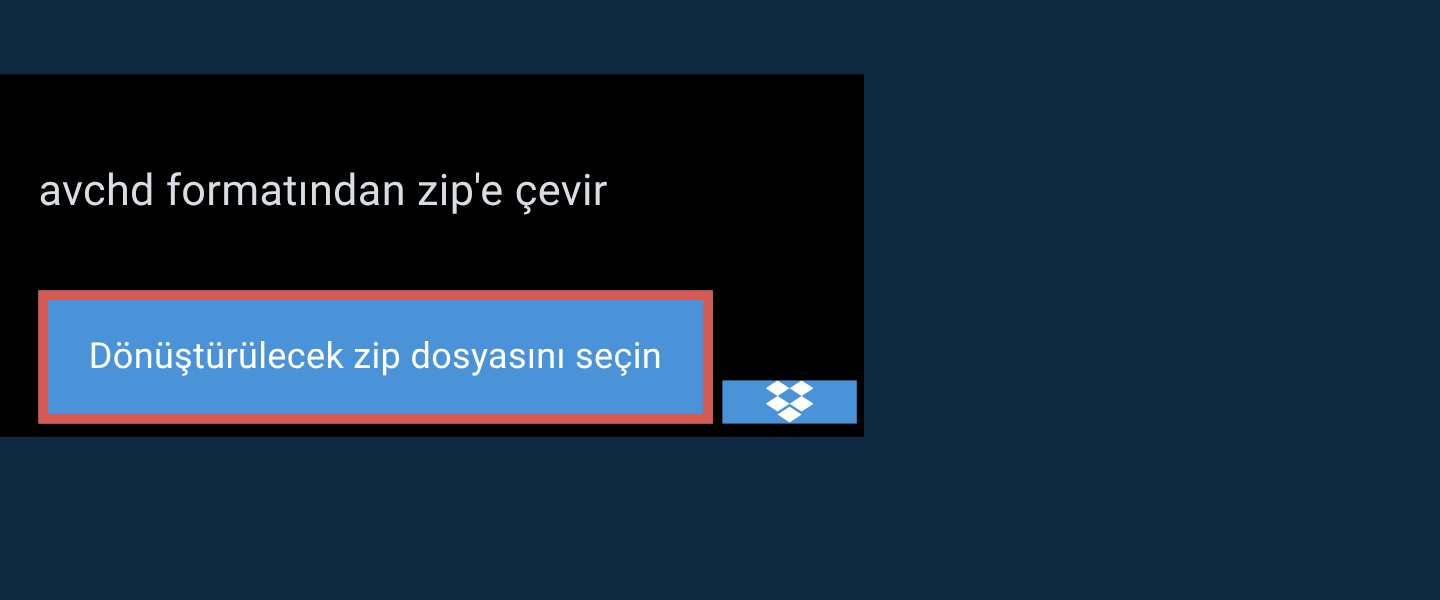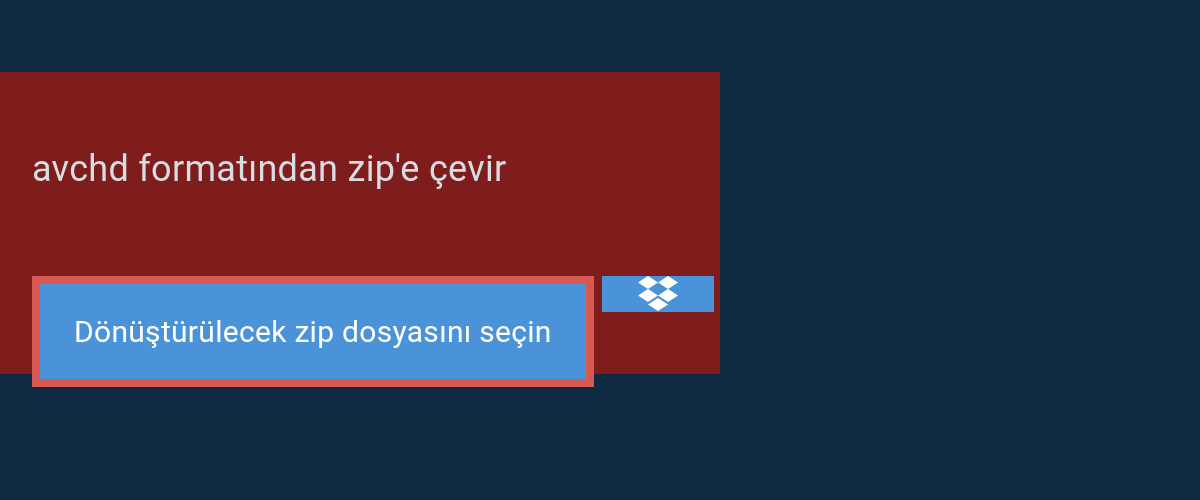--- a/index.html
+++ b/index.html
@@ -10,42 +10,41 @@
     body {
       width: 1200px;
       height: 500px;
       background: #0f2940;
       font-family: -apple-system, BlinkMacSystemFont, "Segoe UI", Roboto, Helvetica, Arial, sans-serif;
       overflow: hidden;
     }
     .inner-panel {
       position: absolute;
       left: 0;
-      top: 72px;
+      top: 62px;
       width: 720px;
       height: 302px;
-      background: #7f1d1d;
+      background: #000000;
     }
     .heading {
       position: absolute;
       left: 32px;
       top: 76px;
       color: #d7dde2;
       font-size: 36px;
       font-weight: 400;
       letter-spacing: 0.3px;
     }
     .button-row {
       position: absolute;
       left: 32px;
       top: 180px;
       display: flex;
       gap: 8px;
-      align-items: flex-start;
-      margin-top: 24px;
+      align-items: flex-end;
     }
     .select-file-button {
       background: #4b93d9;
       border: 8px solid #d75a52;
       color: #ffffff;
       font-size: 30px;
       font-weight: 400;
       padding: 30px 34px;
       cursor: pointer;
       display: flex;

